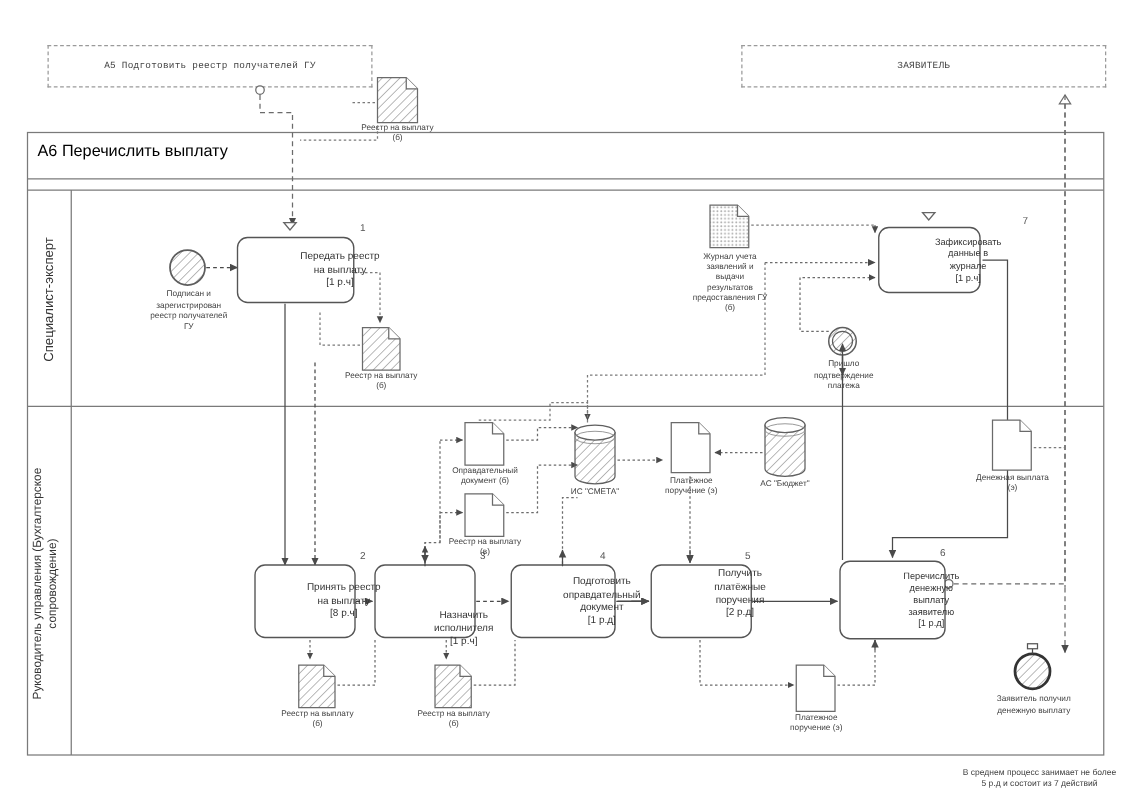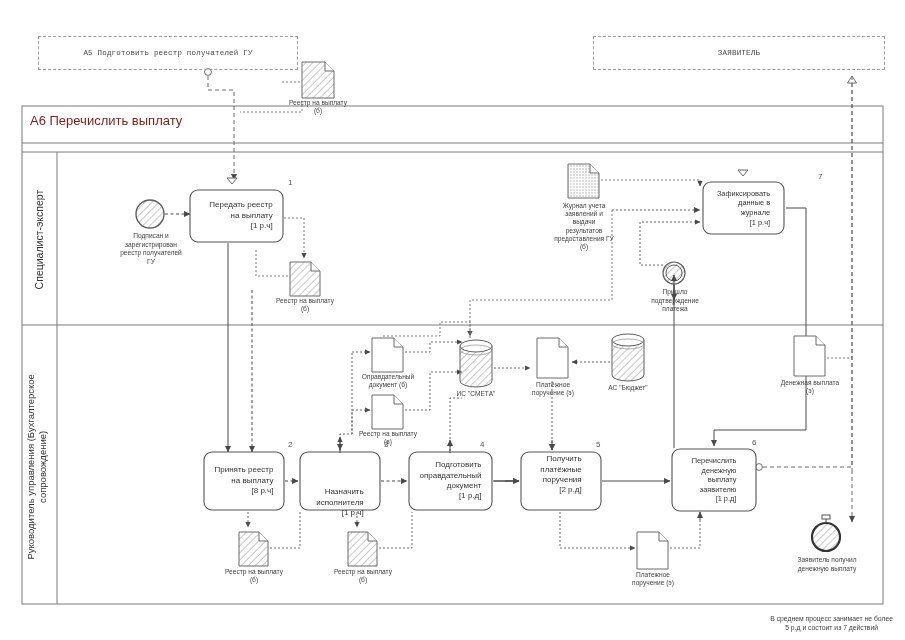--- a/index.html
+++ b/index.html
@@ -26,44 +26,45 @@
     left: 0; top: 0;
     width: 905px;
     height: 640px;
     overflow: visible;
   }
   .task-label {
     position: absolute;
     display: flex;
     align-items: center;
     justify-content: center;
-    text-align: right;
+    text-align: center;
     font-size: 8px;
     line-height: 1.3;
     color: #333;
     white-space: pre-line;
+    margin-left: 31px;
   }
   .num {
     position: absolute;
     font-size: 8px;
     color: #555;
   }
   .lane-title-v {
     position: absolute;
     font-size: 10.5px;
     color: #333;
     transform-origin: center center;
     text-align: center;
     line-height: 1.25;
     white-space: pre-line;
   }
   .pool-title {
     position: absolute;
     font-size: 13px;
-    color: #7f1d1d;
+    color: #000000;
   }
   .ext-title {
     position: absolute;
     font-size: 7.5px;
     color: #444;
     text-align: center;
     width: 100%;
     top: 50%;
     transform: translateY(-50%);
     letter-spacing: .2px;

